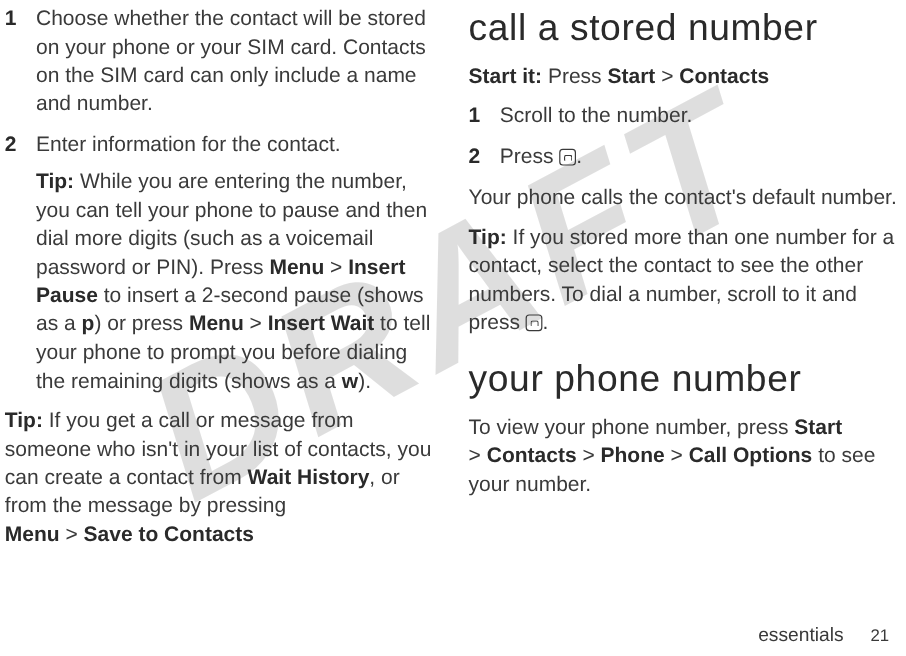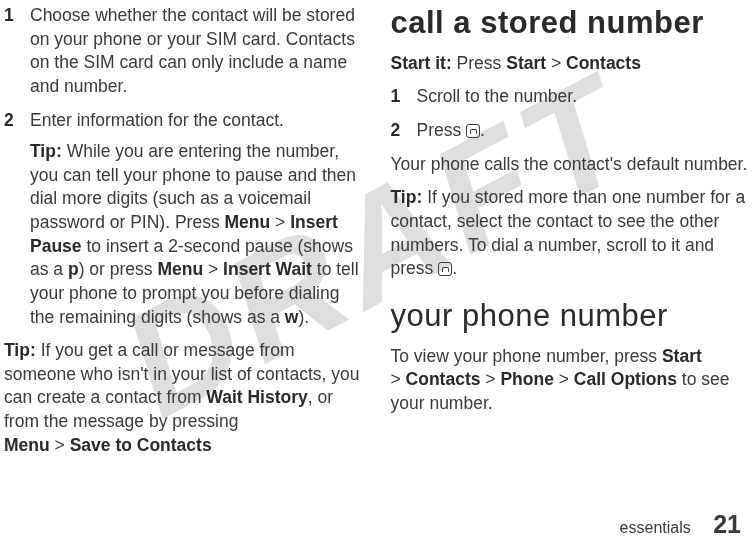--- a/index.html
+++ b/index.html
@@ -55,21 +55,21 @@
   h2.section {
     font-family: "Arial Narrow", Arial, sans-serif;
     font-stretch: condensed;
     font-weight: 400;
     font-size: 31px;
     letter-spacing: 0.5px;
     color: #2a2a2a;
     margin-top: 14px;
     margin-bottom: 8px;
   }
-  .col-right h2.section:first-child { margin-top: -2px; font-weight: bold; }
+  .col-right h2.section:first-child { margin-top: -2px; }
   .bold { font-weight: 700; color: #2a2a2a; }
   .cond {
     font-family: "Arial Narrow", Arial, sans-serif;
     font-stretch: condensed;
     font-weight: 700;
     color: #2a2a2a;
     text-align: right;
   }
   .keyicon {
     display: inline-block;
@@ -90,22 +90,22 @@
   }
   .footer {
     position: absolute;
     bottom: 8px;
     right: 14px;
     font-size: 16px;
     color: #3a3a3a;
     z-index: 2;
   }
   .footer .pg {
-    font-weight: 700;
-    font-size: 25px;
+    font-weight: 400;
+    font-size: 14px;
     margin-left: 18px;
   }
 </style>
 </head>
 <body>
 
 <div class="watermark">DRAFT</div>
 
 <div class="page">
   <div class="col col-left">

